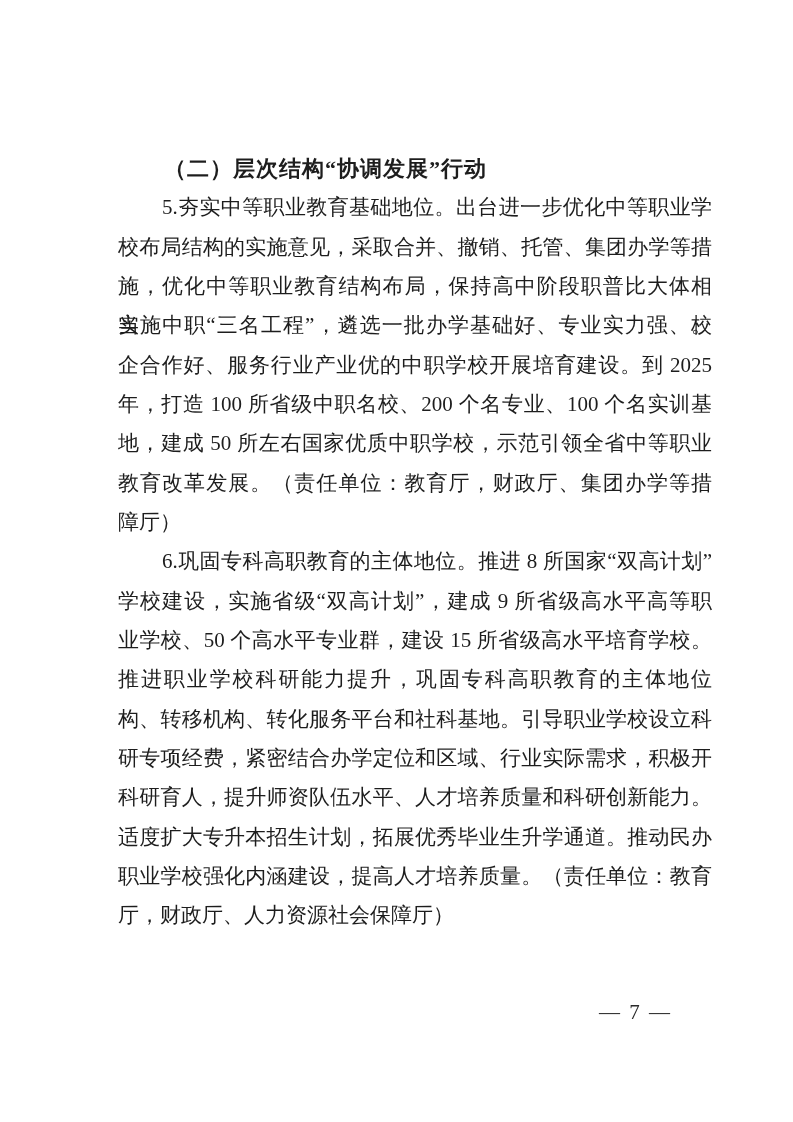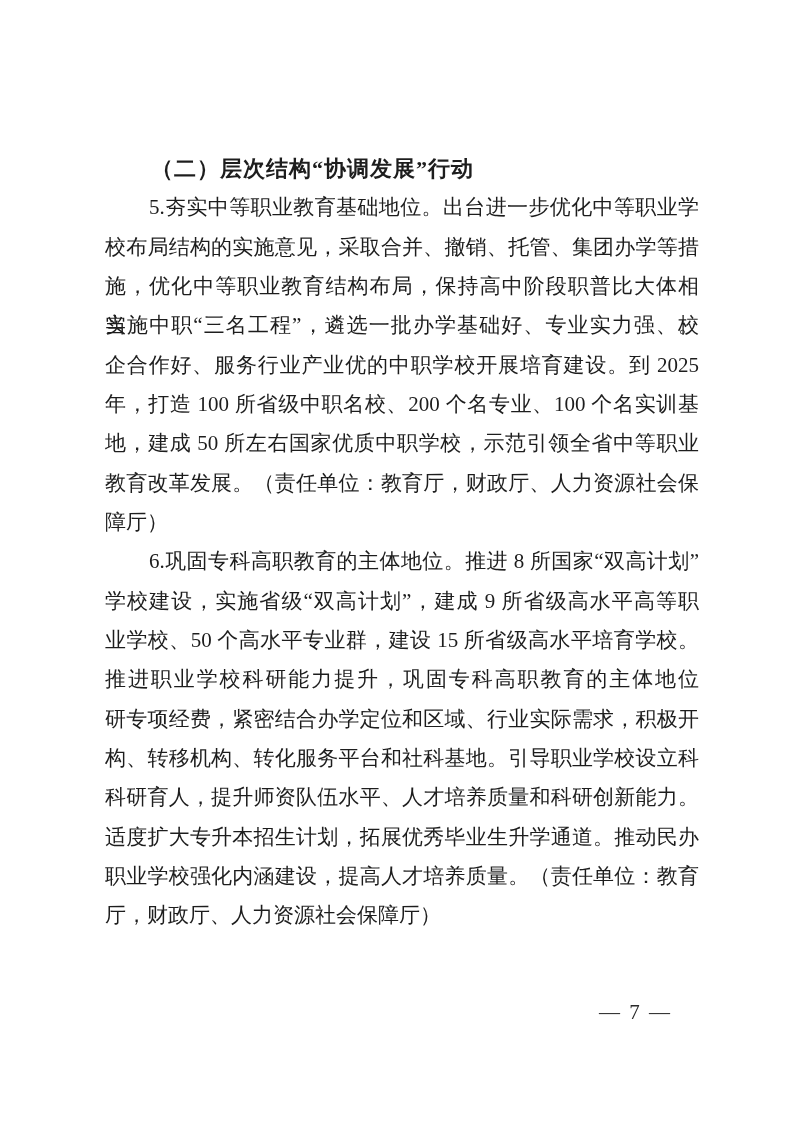--- a/index.html
+++ b/index.html
@@ -11,21 +11,21 @@
     position: relative;
     width: 793px;
     height: 1122px;
     background: #ffffff;
     overflow: hidden;
     font-family: "Liberation Serif", "DejaVu Serif", serif;
     color: #1d1d1d;
   }
   .content {
     position: absolute;
-    left: 105px;
+    left: 118px;
     top: 149px;
     width: 594px;
   }
   .heading {
     margin: 0;
     padding: 0 0 0 46px;
     font-size: 22px;
     font-weight: 700;
     line-height: 39.33px;
     height: 39.33px;
@@ -68,30 +68,30 @@
   <div class="content">
     <h2 class="heading">（二）层次结构“协调发展”行动</h2>
     <div class="paragraph">
         <div class="line indent">5.夯实中等职业教育基础地位。出台进一步优化中等职业学</div>
         <div class="line">校布局结构的实施意见，采取合并、撤销、托管、集团办学等措</div>
         <div class="line">施，优化中等职业教育结构布局，保持高中阶段职普比大体相当。</div>
         <div class="line">实施中职“三名工程”，遴选一批办学基础好、专业实力强、校</div>
         <div class="line">企合作好、服务行业产业优的中职学校开展培育建设。到 2025</div>
         <div class="line">年，打造 100 所省级中职名校、200 个名专业、100 个名实训基</div>
         <div class="line">地，建成 50 所左右国家优质中职学校，示范引领全省中等职业</div>
-        <div class="line">教育改革发展。（责任单位：教育厅，财政厅、人力资源社会保</div>
+        <div class="line">教育改革发展。（责任单位：教育厅，财政厅、集团办学等措</div>
         <div class="line end">障厅）</div>
       </div>
     <div class="paragraph">
         <div class="line indent">6.巩固专科高职教育的主体地位。推进 8 所国家“双高计划”</div>
         <div class="line">学校建设，实施省级“双高计划”，建成 9 所省级高水平高等职</div>
         <div class="line">业学校、50 个高水平专业群，建设 15 所省级高水平培育学校。</div>
         <div class="line">推进职业学校科研能力提升，巩固专科高职教育的主体地位</div>
+        <div class="line">构、转移机构、转化服务平台和社科基地。引导职业学校设立科</div>
         <div class="line">研专项经费，紧密结合办学定位和区域、行业实际需求，积极开</div>
-        <div class="line">构、转移机构、转化服务平台和社科基地。引导职业学校设立科</div>
         <div class="line">科研育人，提升师资队伍水平、人才培养质量和科研创新能力。</div>
         <div class="line">适度扩大专升本招生计划，拓展优秀毕业生升学通道。推动民办</div>
         <div class="line">职业学校强化内涵建设，提高人才培养质量。（责任单位：教育</div>
         <div class="line end">厅，财政厅、人力资源社会保障厅）</div>
       </div>
   </div>
   <div class="page-number">— 7 —</div>
 </div>
 
 </body></html>

